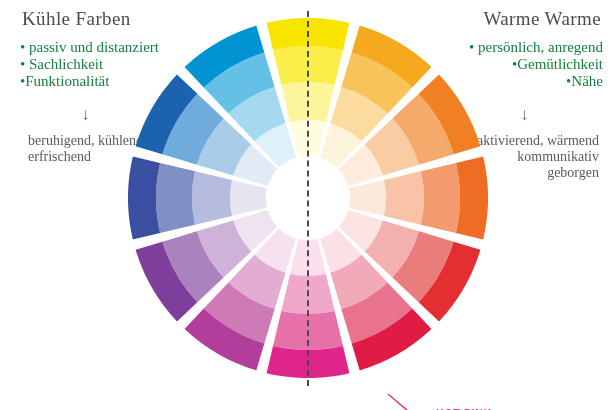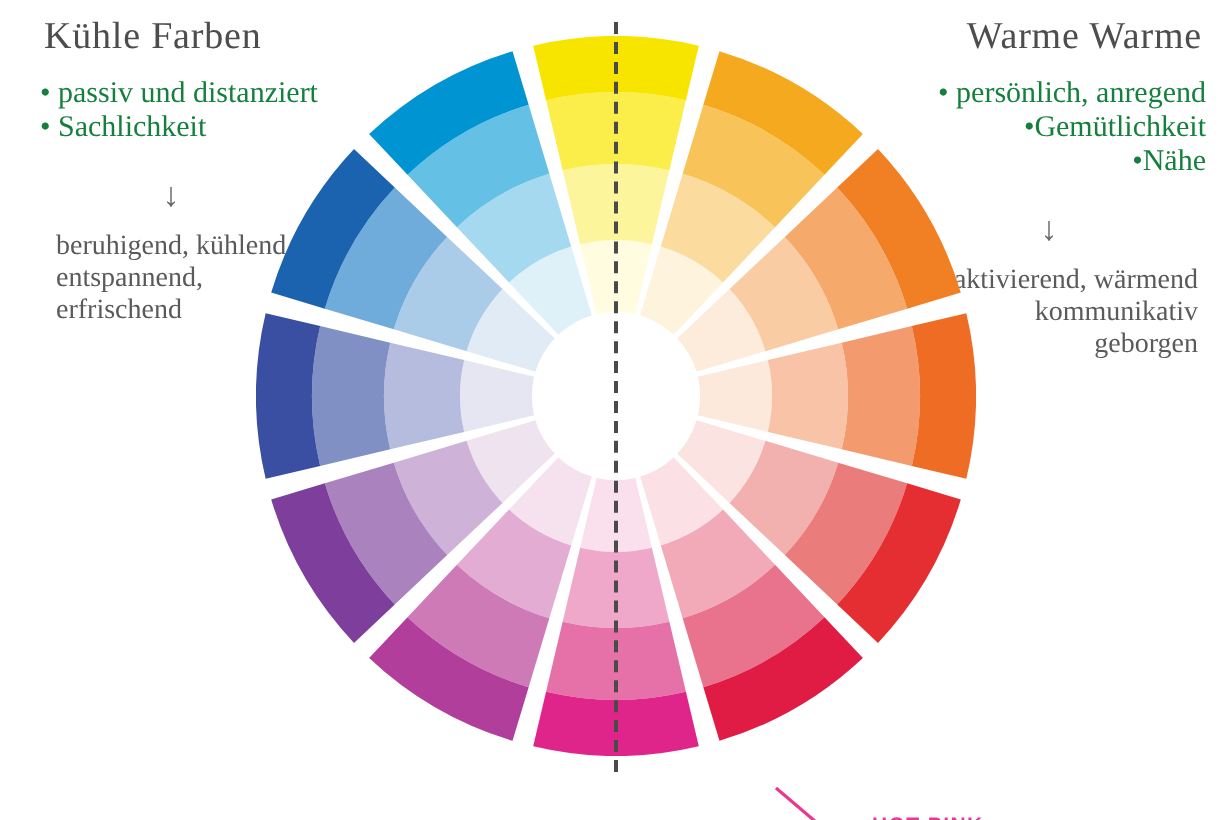--- a/index.html
+++ b/index.html
@@ -90,25 +90,25 @@
 </head>
 <body>
 
 <div id="stage">
 
   <div class="side left">
     <div class="side-title">Kühle Farben</div>
     <ul class="bullets">
       <li>• passiv und distanziert</li>
       <li>• Sachlichkeit</li>
+      <li>•Funktionalität</li>
     </ul>
     <div class="arrow-down">↓</div>
     <div class="outcome">
       <div>beruhigend, kühlend,</div>
-      <div>entspannend,</div>
       <div>erfrischend</div>
     </div>
   </div>
 
   <div class="side right">
     <div class="side-title">Warme Warme</div>
     <ul class="bullets">
       <li>• persönlich, anregend</li>
       <li>•Gemütlichkeit</li>
       <li>•Nähe</li>

